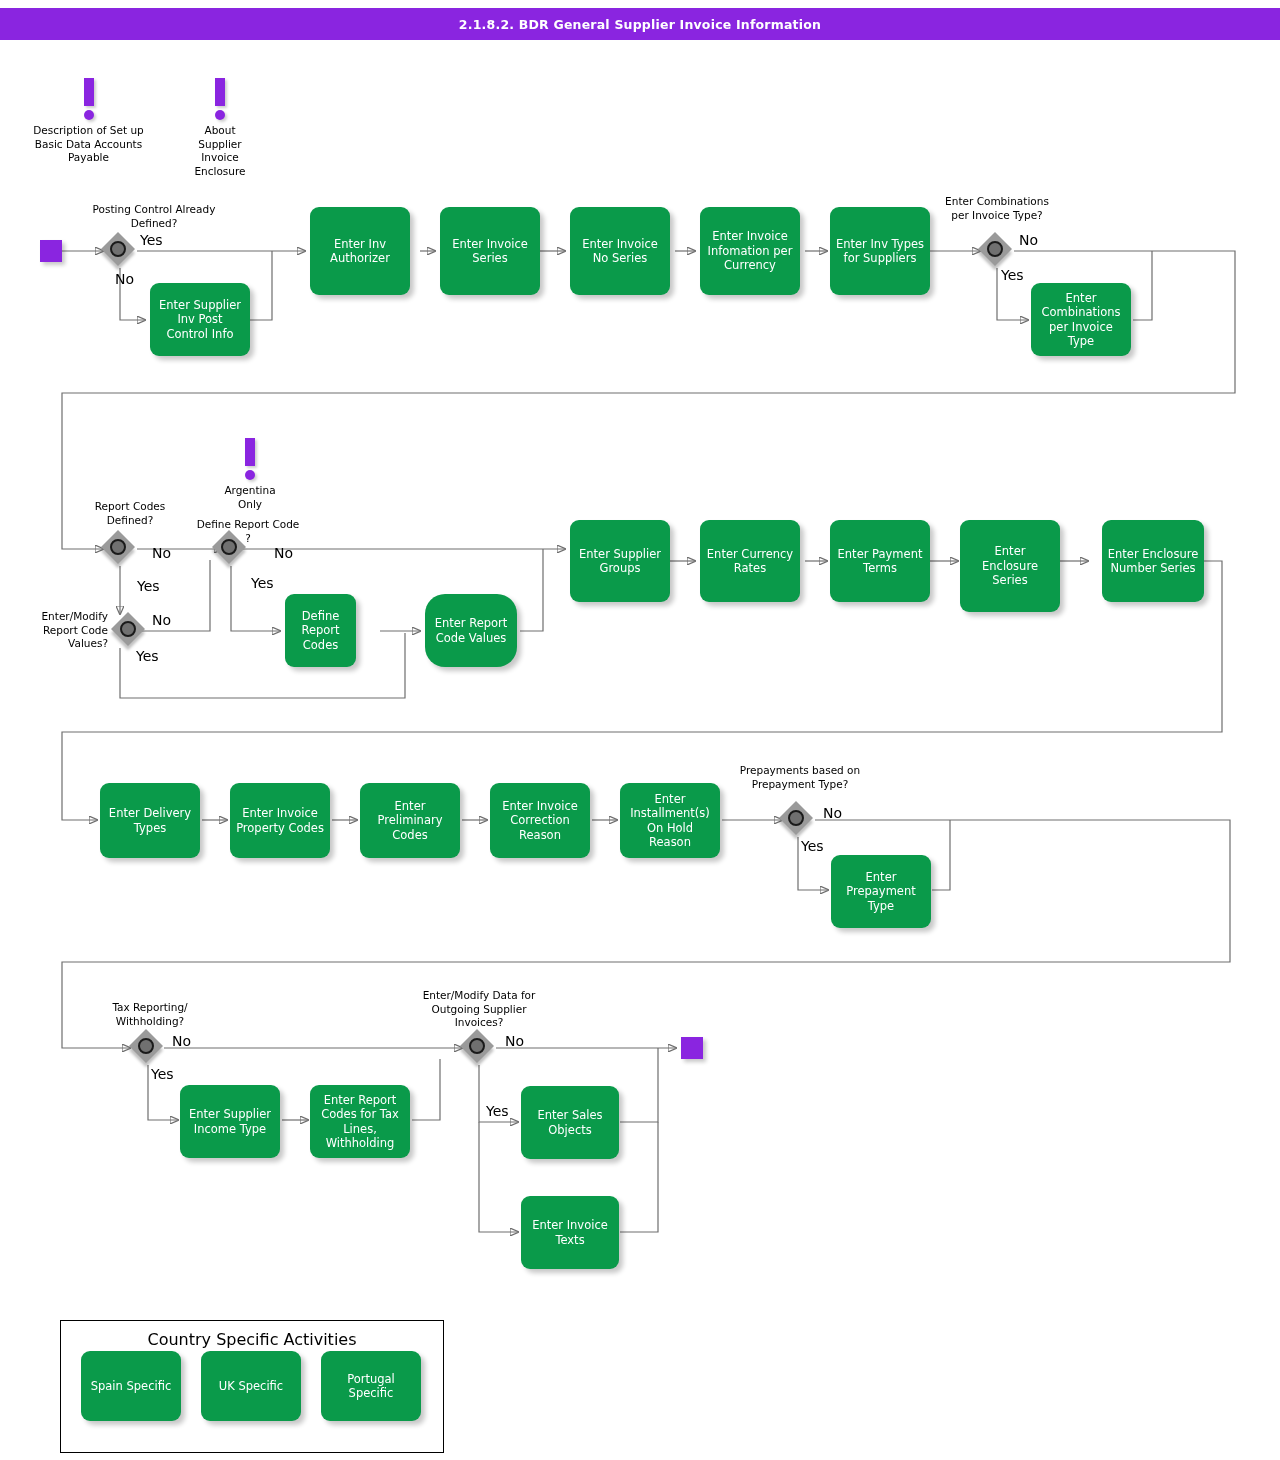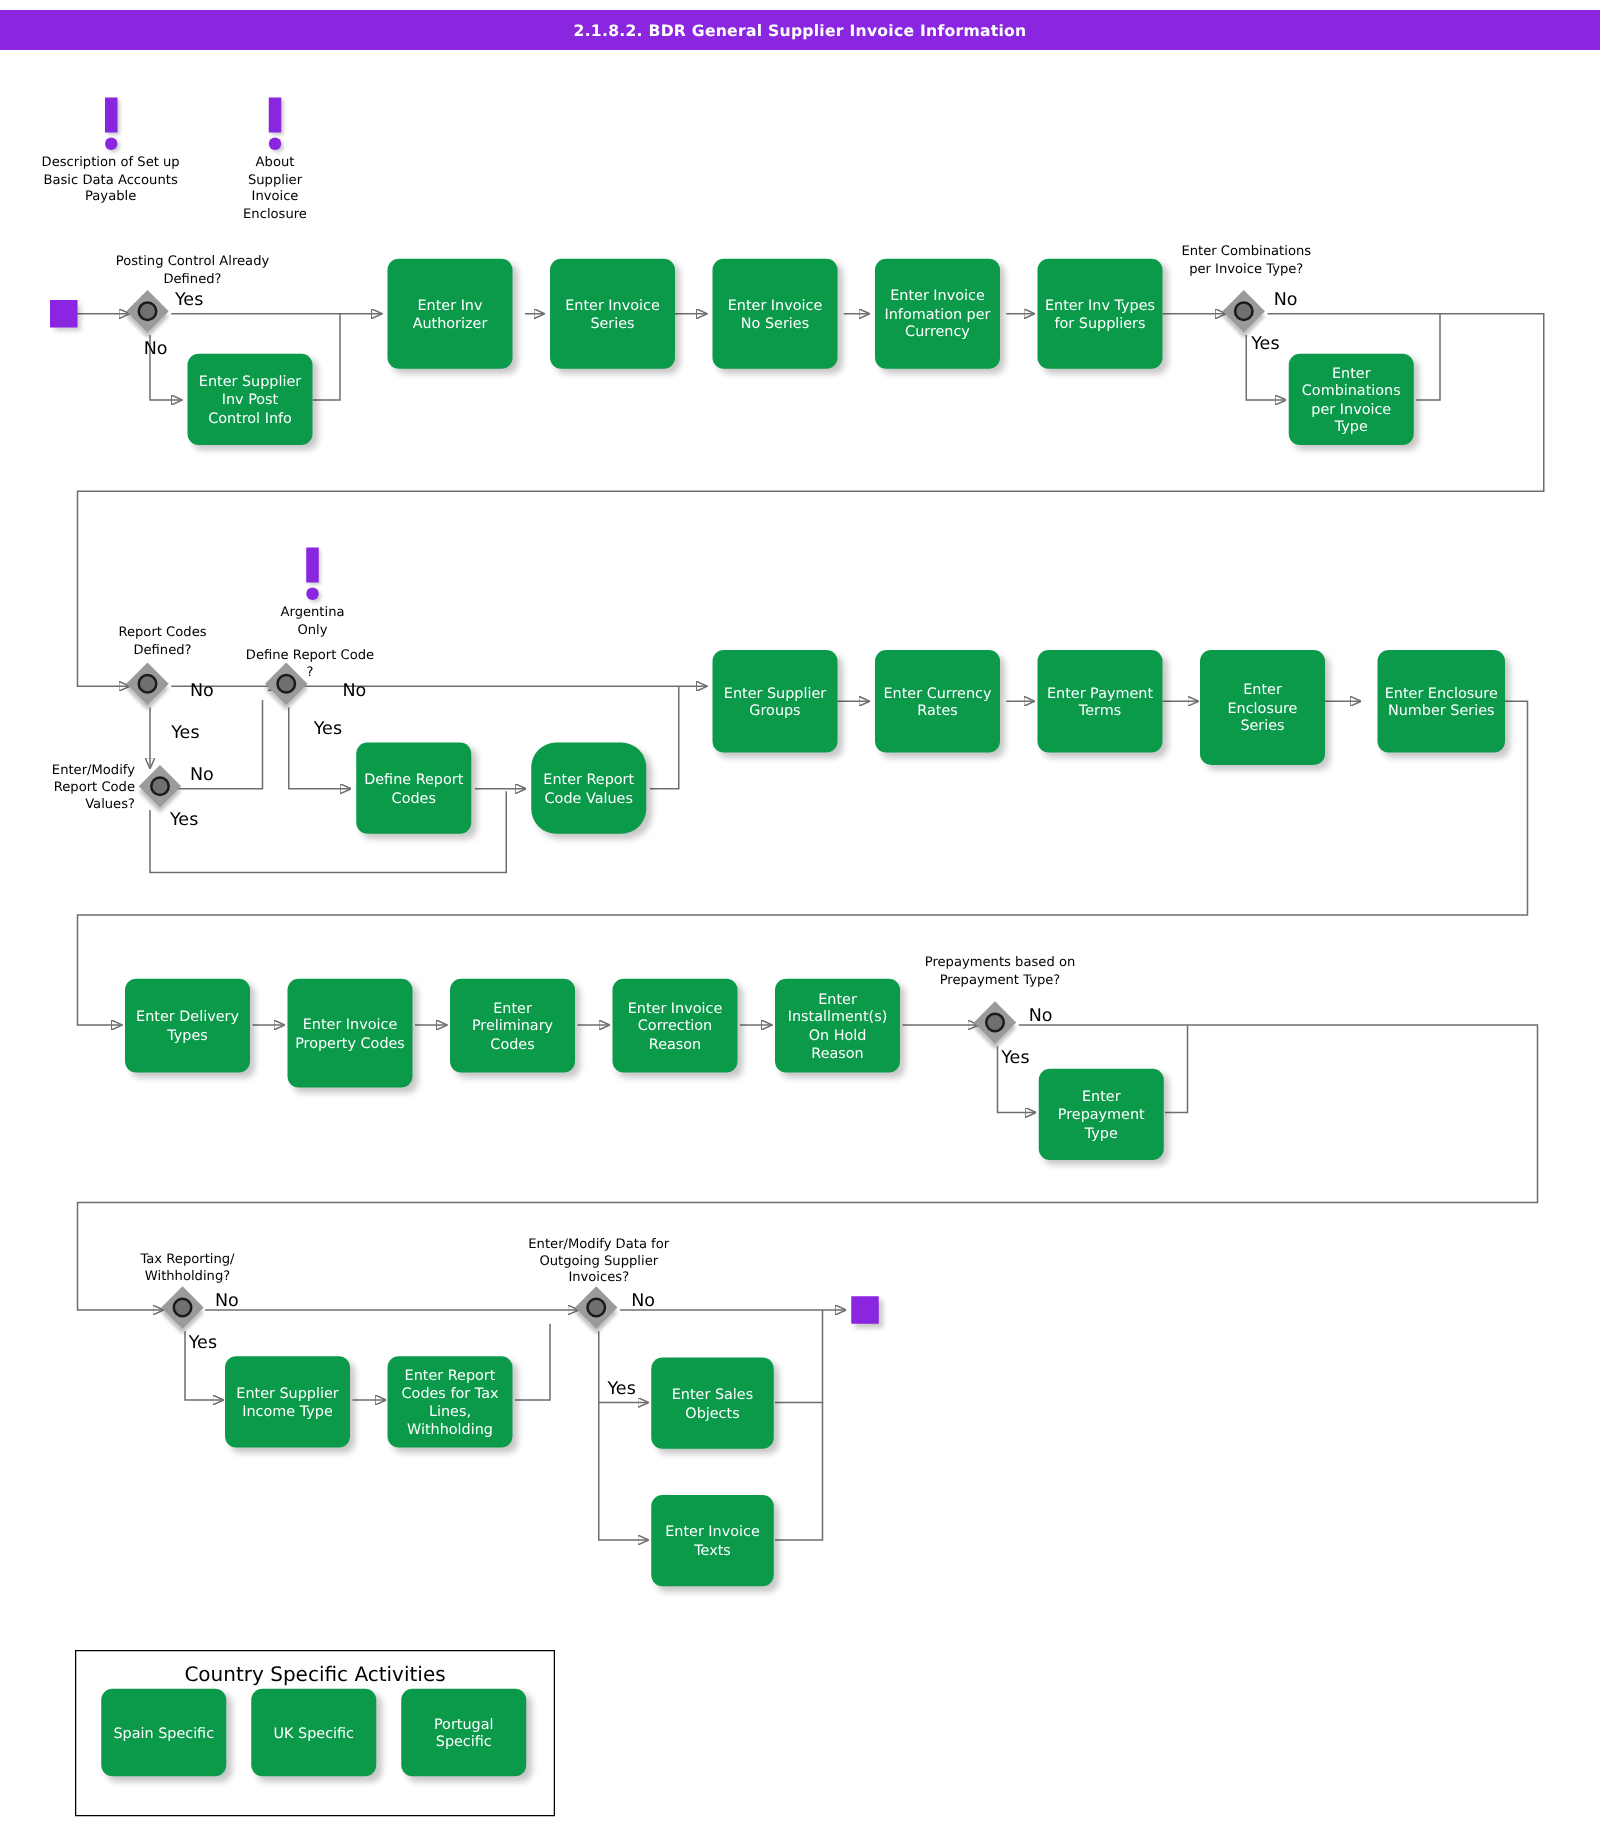--- a/index.html
+++ b/index.html
@@ -246,21 +246,21 @@
   <div class="ynlbl" style="left:136px;top:648px;">Yes</div>
 
   <div class="lbl" style="left:196px;top:518px;width:104px;">Define Report Code ?</div>
   <div class="dec" style="left:214px;top:532px;">
     <div class="dmd"></div>
     <div class="ring"></div>
   </div>
   <div class="ynlbl" style="left:274px;top:545px;">No</div>
   <div class="ynlbl" style="left:251px;top:575px;">Yes</div>
 
-  <div class="proc" style="left:285px;top:594px;width:92px;height:73px;">
+  <div class="proc" style="left:285px;top:594px;width:71px;height:73px;">
     <span>Define Report Codes</span>
   </div>
   <div class="proc" style="left:425px;top:594px;width:92px;height:73px;border-radius:20px;">
     <span>Enter Report Code Values</span>
   </div>
 
   <div class="proc" style="left:570px;top:520px;width:100px;height:82px;">
     <span>Enter Supplier Groups</span>
   </div>
   <div class="proc" style="left:700px;top:520px;width:100px;height:82px;">
@@ -272,21 +272,21 @@
   <div class="proc" style="left:960px;top:520px;width:100px;height:92px;">
     <span>Enter Enclosure Series</span>
   </div>
   <div class="proc" style="left:1090px;top:520px;width:102px;height:82px;margin-left:12px;">
     <span>Enter Enclosure Number Series</span>
   </div>
 
   <div class="proc" style="left:100px;top:783px;width:100px;height:75px;">
     <span>Enter Delivery Types</span>
   </div>
-  <div class="proc" style="left:230px;top:783px;width:100px;height:87px;">
+  <div class="proc" style="left:230px;top:783px;width:100px;height:75px;">
     <span>Enter Invoice Property Codes</span>
   </div>
   <div class="proc" style="left:360px;top:783px;width:100px;height:75px;">
     <span>Enter Preliminary Codes</span>
   </div>
   <div class="proc" style="left:490px;top:783px;width:100px;height:75px;">
     <span>Enter Invoice Correction Reason</span>
   </div>
   <div class="proc" style="left:620px;top:783px;width:100px;height:75px;">
     <span>Enter Installment(s) On Hold Reason</span>

